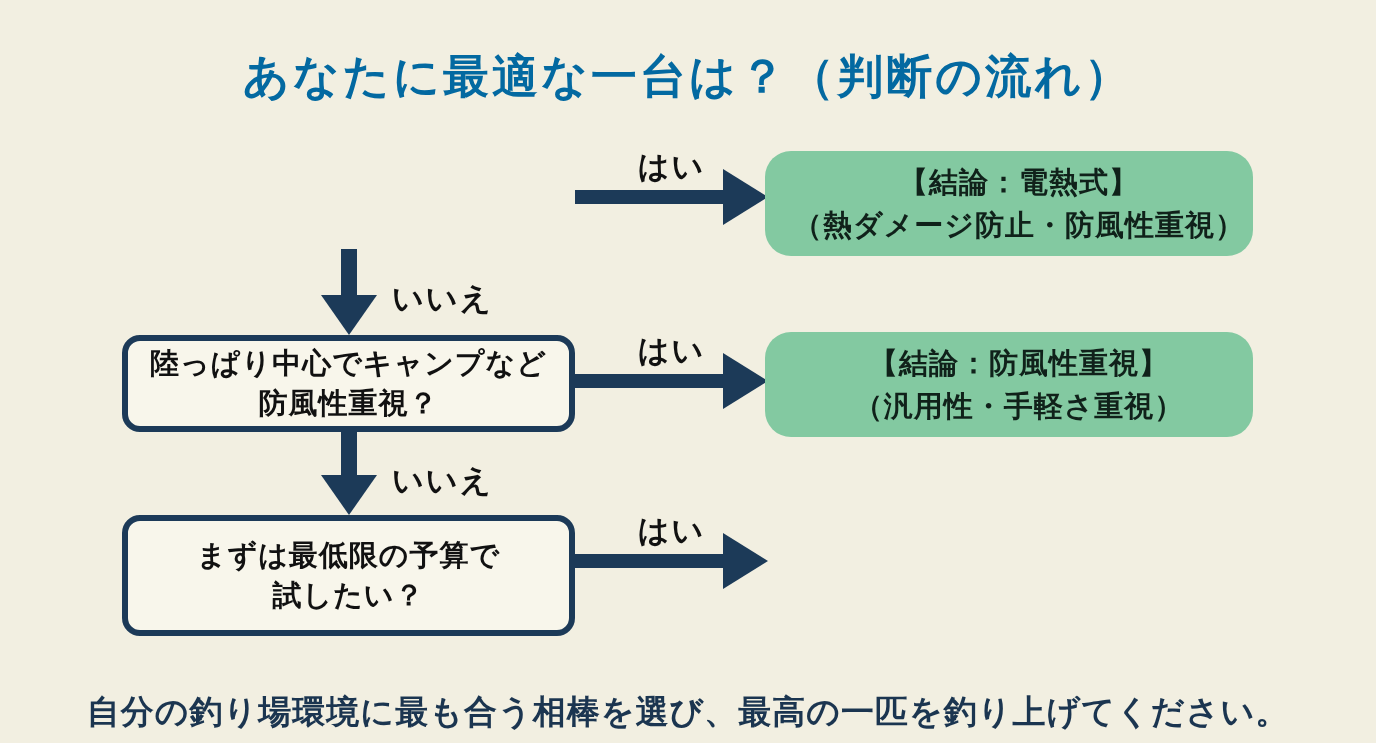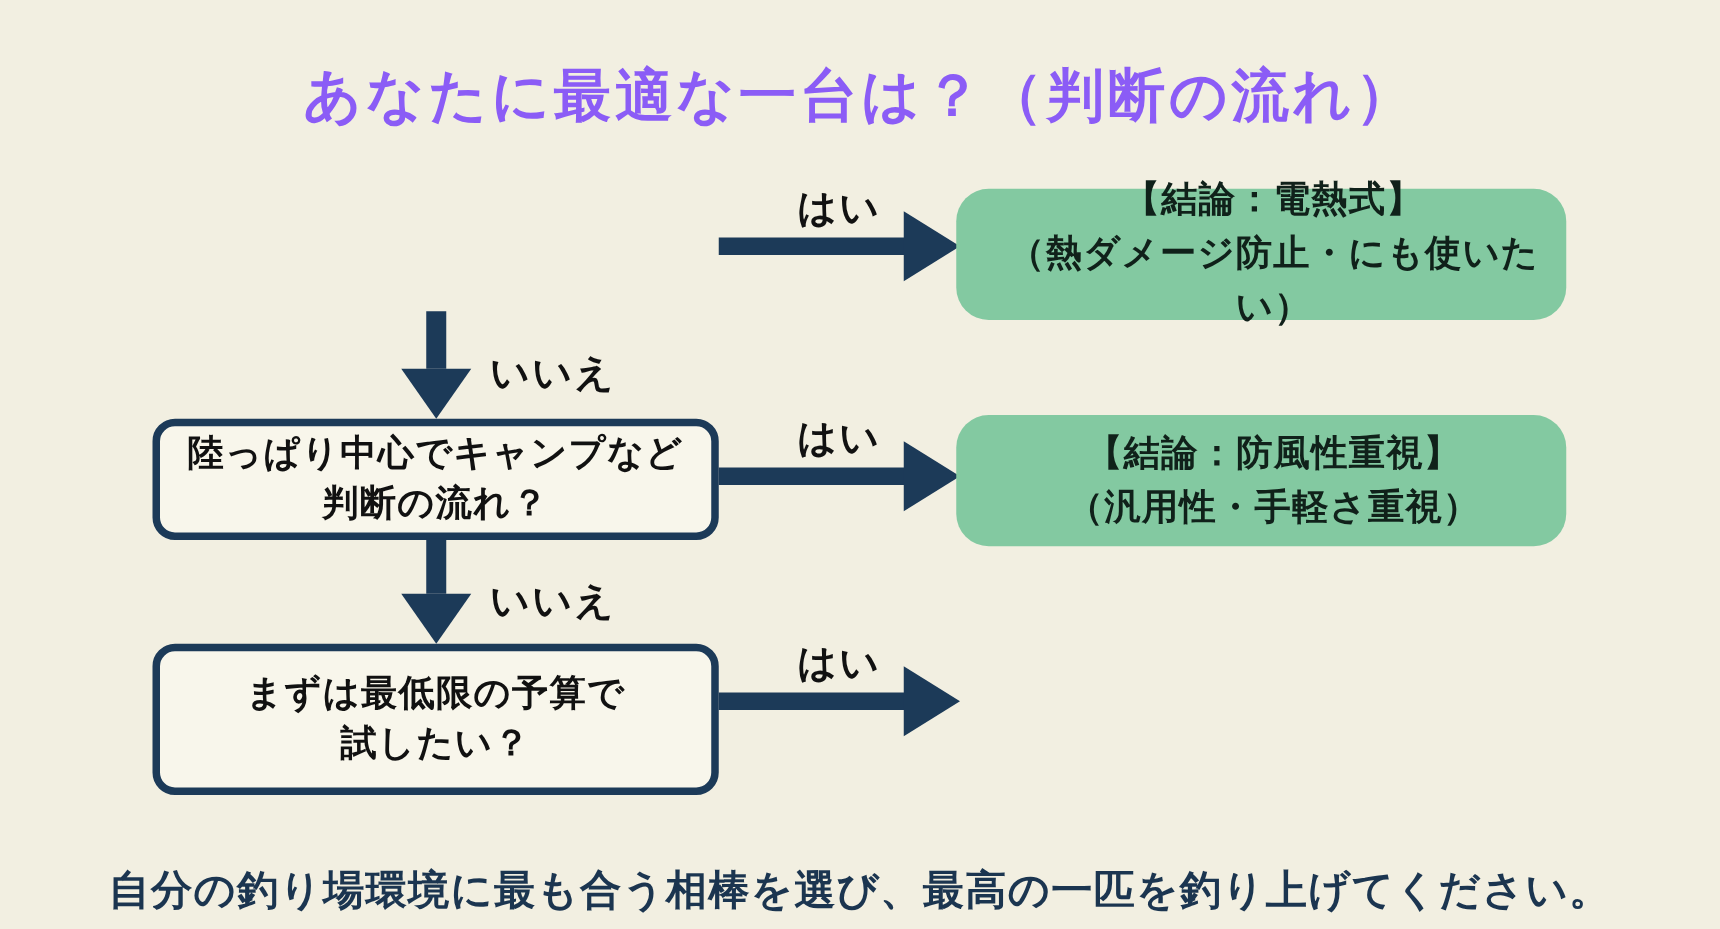--- a/index.html
+++ b/index.html
@@ -21,21 +21,21 @@
     height: 743px;
   }
   .title {
     position: absolute;
     top: 46px;
     left: 0;
     width: 100%;
     text-align: center;
     font-size: 46px;
     font-weight: bold;
-    color: #8b5cf6;
+    color: #0369a1;
     letter-spacing: 3px;
   }
   
   .qbox {
     position: absolute;
     left: 122px;
     width: 453px;
     box-sizing: border-box;
     background: #f8f6eb;
     border: 6px solid #1c3a58;
@@ -187,32 +187,32 @@
 
   <div class="title">あなたに最適な一台は？（判断の流れ）</div>
 
   <div class="yes-label yes1">はい</div>
   <div class="harrow harrow1">
     <div class="shaft"></div>
     <div class="head"></div>
   </div>
   <div class="gbox gbox1">
     <span class="g-line">【結論：電熱式】</span>
-    <span class="g-line">（熱ダメージ防止・にも使いたい）</span>
+    <span class="g-line">（熱ダメージ防止・防風性重視）</span>
   </div>
 
   <div class="varrow varrow1">
     <div class="shaft"></div>
     <div class="head"></div>
   </div>
   <div class="no-label no1">いいえ</div>
 
   <div class="qbox qbox2">
     <span class="q-text">陸っぱり中心でキャンプなど
-判断の流れ？</span>
+防風性重視？</span>
   </div>
   <div class="yes-label yes2">はい</div>
   <div class="harrow harrow2">
     <div class="shaft"></div>
     <div class="head"></div>
   </div>
   <div class="gbox gbox2">
     <span class="g-line">【結論：防風性重視】</span>
     <span class="g-line">（汎用性・手軽さ重視）</span>
   </div>

